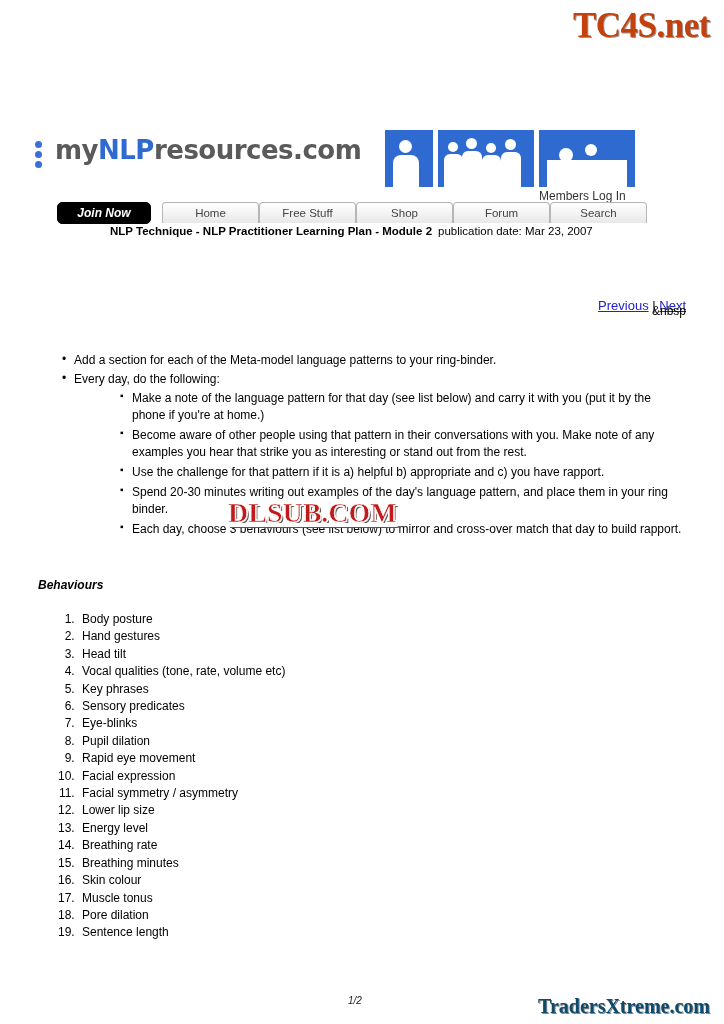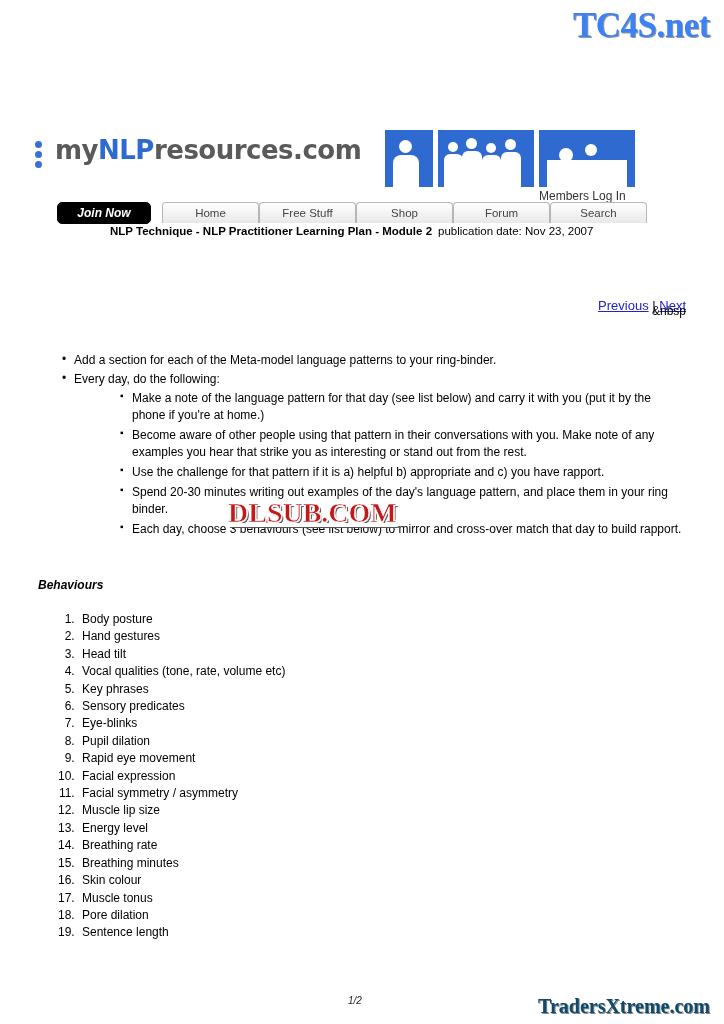--- a/index.html
+++ b/index.html
@@ -21,21 +21,21 @@
   }
 
   
   .tc4s {
     position: absolute;
     top: 6px;
     right: 14px;
     font-family: "Liberation Serif", serif;
     font-size: 35px;
     font-weight: bold;
-    color: #3b82f6;
+    color: #c2410c;
     letter-spacing: -0.5px;
     text-shadow: 1px 1px 0 #999;
   }
 
   
   .site-header {
     position: absolute;
     left: 35px;
     top: 130px;
     width: 620px;
@@ -340,21 +340,21 @@
       <div class="tab tab-join" style="left:0px;width:92px;">Join Now</div>
       <div class="tab" style="left:105px;width:95px;">Home</div>
       <div class="tab" style="left:202px;width:95px;">Free Stuff</div>
       <div class="tab" style="left:299px;width:95px;">Shop</div>
       <div class="tab" style="left:396px;width:95px;text-align:center;">Forum</div>
       <div class="tab" style="left:493px;width:95px;">Search</div>
     </div>
   </div>
 
   <div class="doc-title-line">
-    <b>NLP Technique - NLP Practitioner Learning Plan - Module 2</b><span class="pub-date">publication date: Nov 23, 2007</span>
+    <b>NLP Technique - NLP Practitioner Learning Plan - Module 2</b><span class="pub-date">publication date: Mar 23, 2007</span>
   </div>
 
   <div class="navlinks">
     <a href="#">Previous</a>
     <span>|</span>
     <a href="#">Next</a>
   </div>
   <div class="nbsp-line">&amp;nbsp</div>
 
   <div class="content">
@@ -384,21 +384,21 @@
     <li>Hand gestures</li>
     <li>Head tilt</li>
     <li>Vocal qualities (tone, rate, volume etc)</li>
     <li>Key phrases</li>
     <li>Sensory predicates</li>
     <li>Eye-blinks</li>
     <li>Pupil dilation</li>
     <li>Rapid eye movement</li>
     <li>Facial expression</li>
     <li>Facial symmetry / asymmetry</li>
-    <li>Muscle lip size</li>
+    <li>Lower lip size</li>
     <li>Energy level</li>
     <li>Breathing rate</li>
     <li>Breathing minutes</li>
     <li>Skin colour</li>
     <li>Muscle tonus</li>
     <li>Pore dilation</li>
     <li>Sentence length</li>
   </ol>
 
   <div class="page-num">1/2</div>

